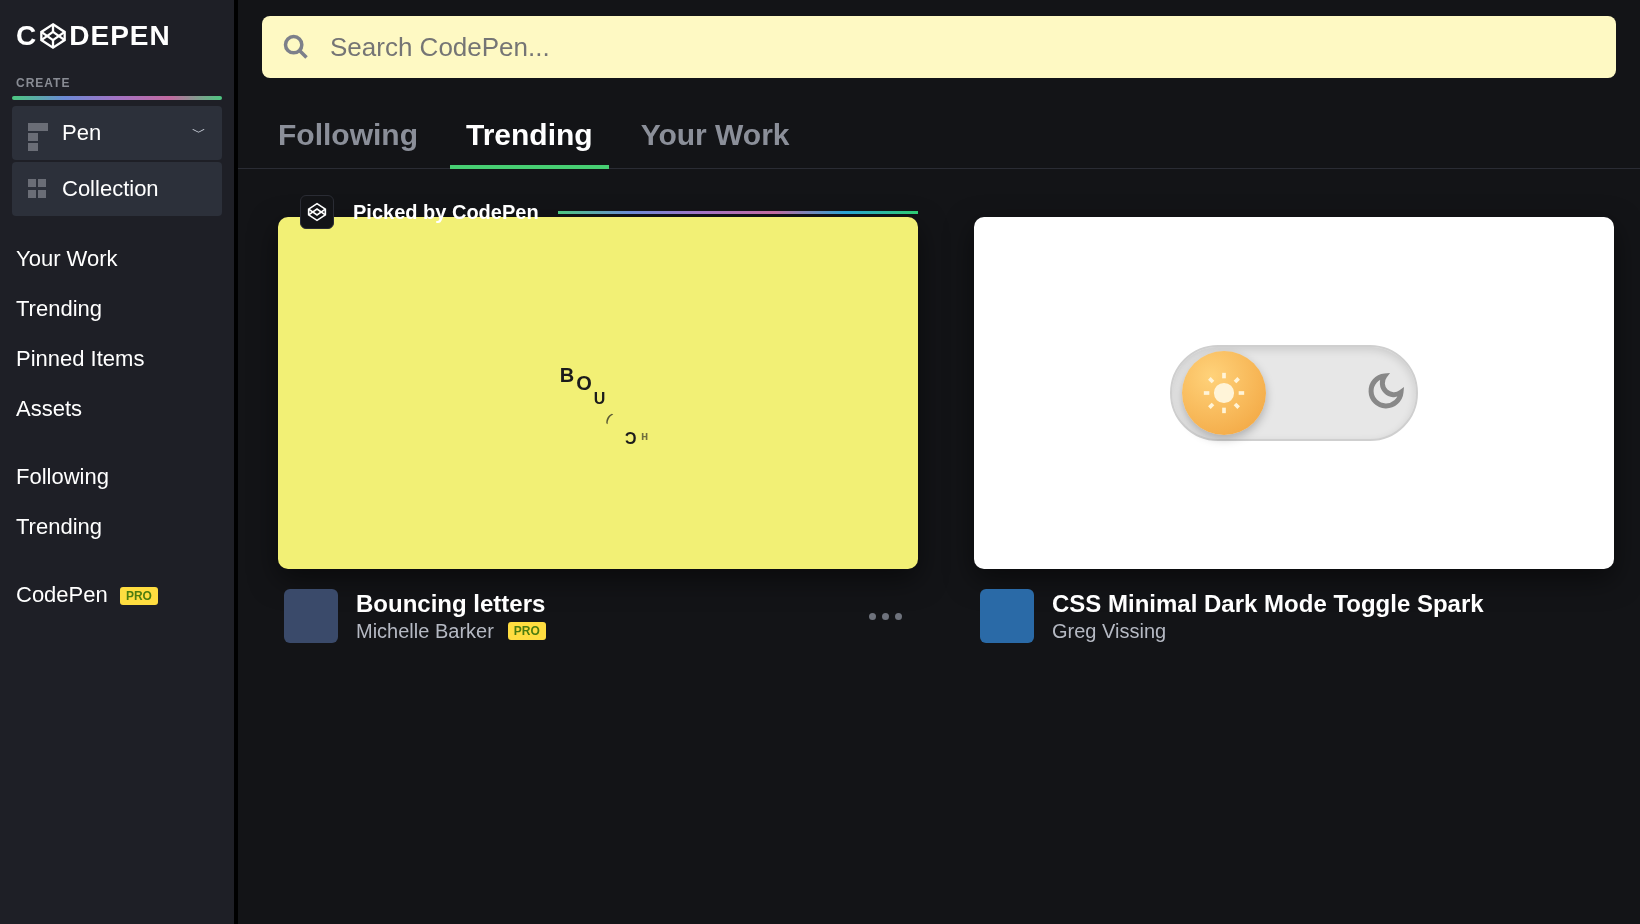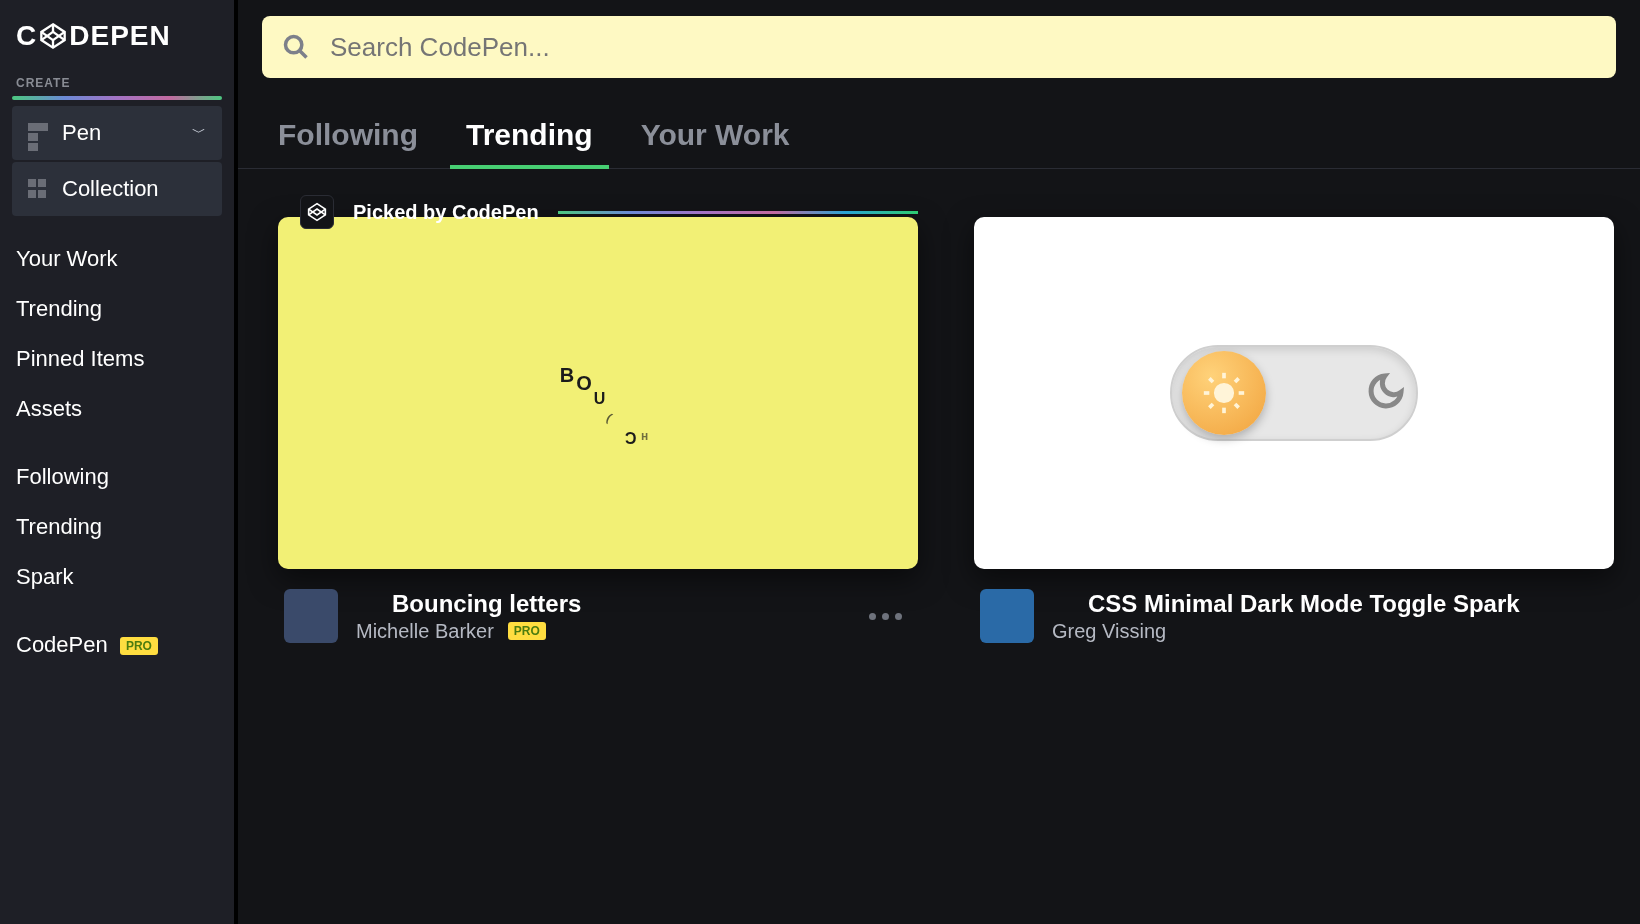--- a/index.html
+++ b/index.html
@@ -190,21 +190,21 @@
     display:flex;align-items:center;gap:18px;
     padding:20px 6px 0 6px;
   }
   .avatar{
     width:54px;height:54px;border-radius:6px;
     background:#3a4a6a;
     flex-shrink:0;
   }
   .avatar.gv{background:#2a6aa7;}
   .meta-text{flex:1;min-width:0;}
-  .pen-title{font-size:24px;font-weight:800;color:#fff;white-space:nowrap;overflow:hidden;text-overflow:ellipsis;margin-left:36px;}
+  .pen-title{font-size:24px;font-weight:800;color:#fff;white-space:nowrap;overflow:hidden;text-overflow:ellipsis;}
   .pen-author{font-size:20px;color:#b5b9c3;display:flex;align-items:center;gap:8px;margin-top:2px;}
   .more{display:flex;gap:6px;cursor:pointer;padding:10px;}
   .more span{width:7px;height:7px;border-radius:50%;background:#6e727c;}
 </style>
 </head>
 <body>
 
 <div class="app">
 
   <aside class="sidebar">
@@ -246,21 +246,20 @@
     <nav class="nav-group">
       <div class="nav-link">Your Work</div>
       <div class="nav-link">Trending</div>
       <div class="nav-link">Pinned Items</div>
       <div class="nav-link">Assets</div>
     </nav>
 
     <nav class="nav-group">
       <div class="nav-link">Following</div>
       <div class="nav-link">Trending</div>
-      <div class="nav-link">Spark</div>
     </nav>
 
     <nav class="nav-group">
       <div class="nav-link pro">
         <span>CodePen</span>
         <span class="pro-badge">PRO</span>
       </div>
     </nav>
   </aside>
 

